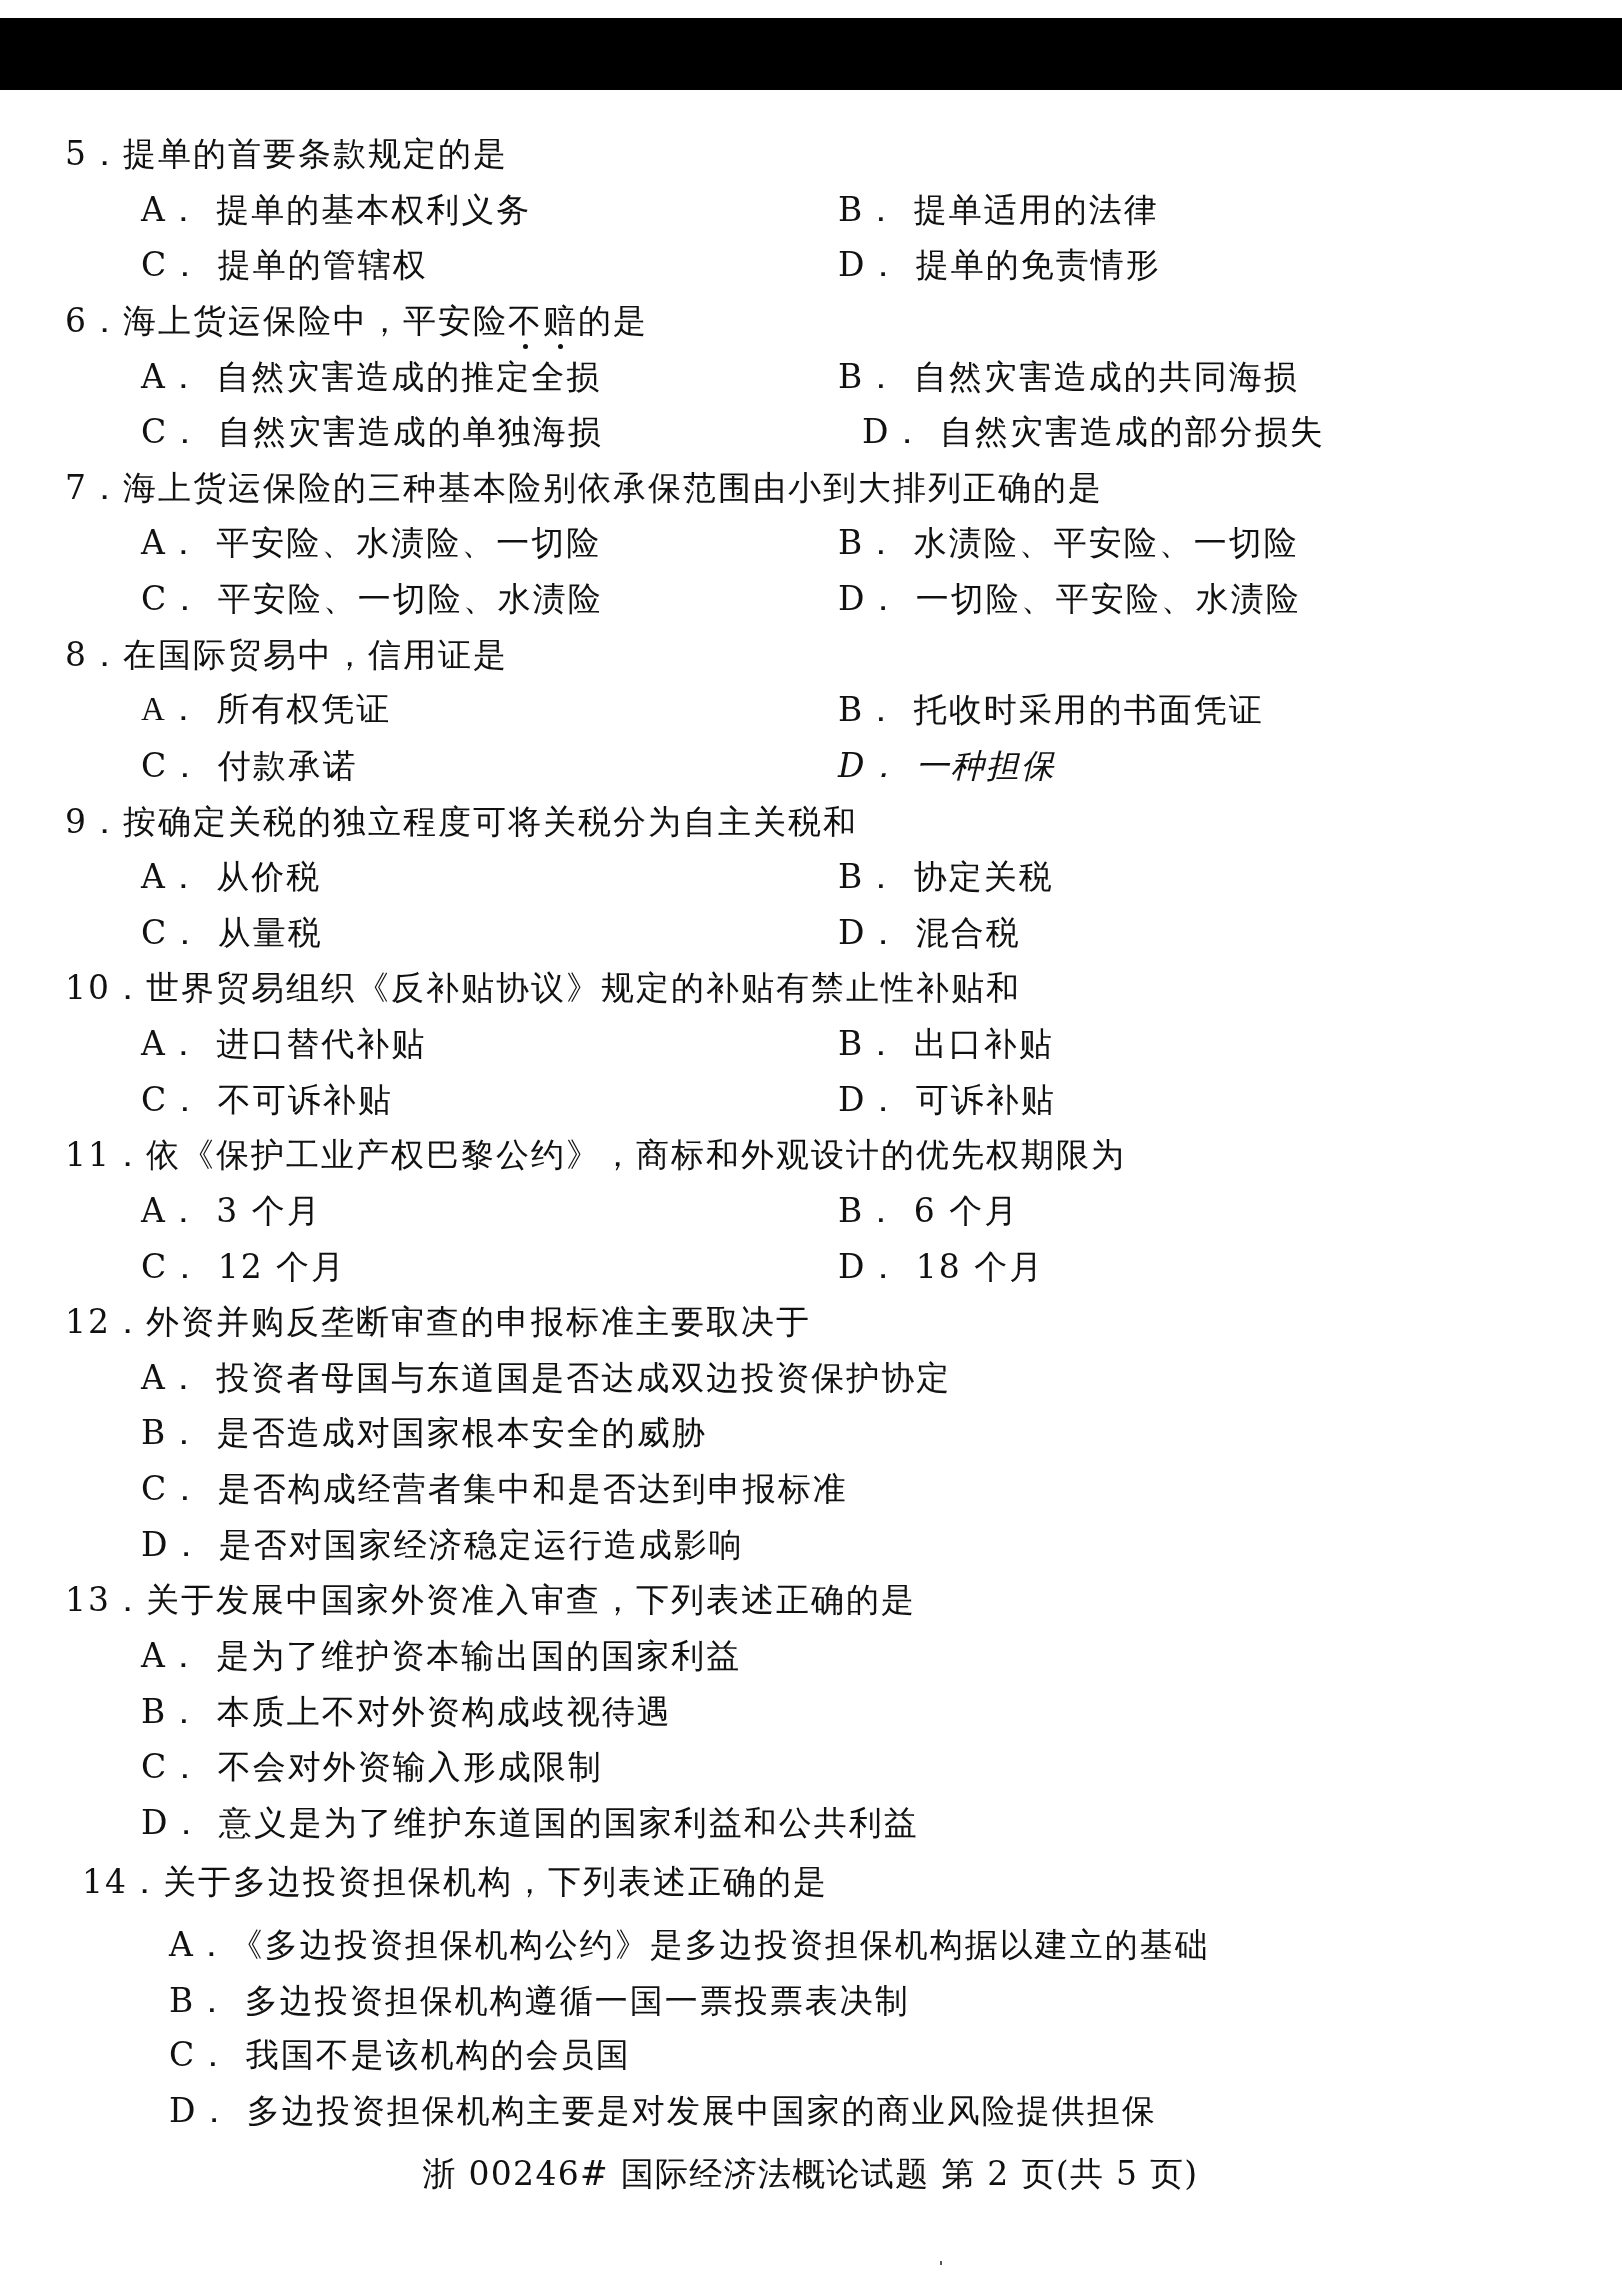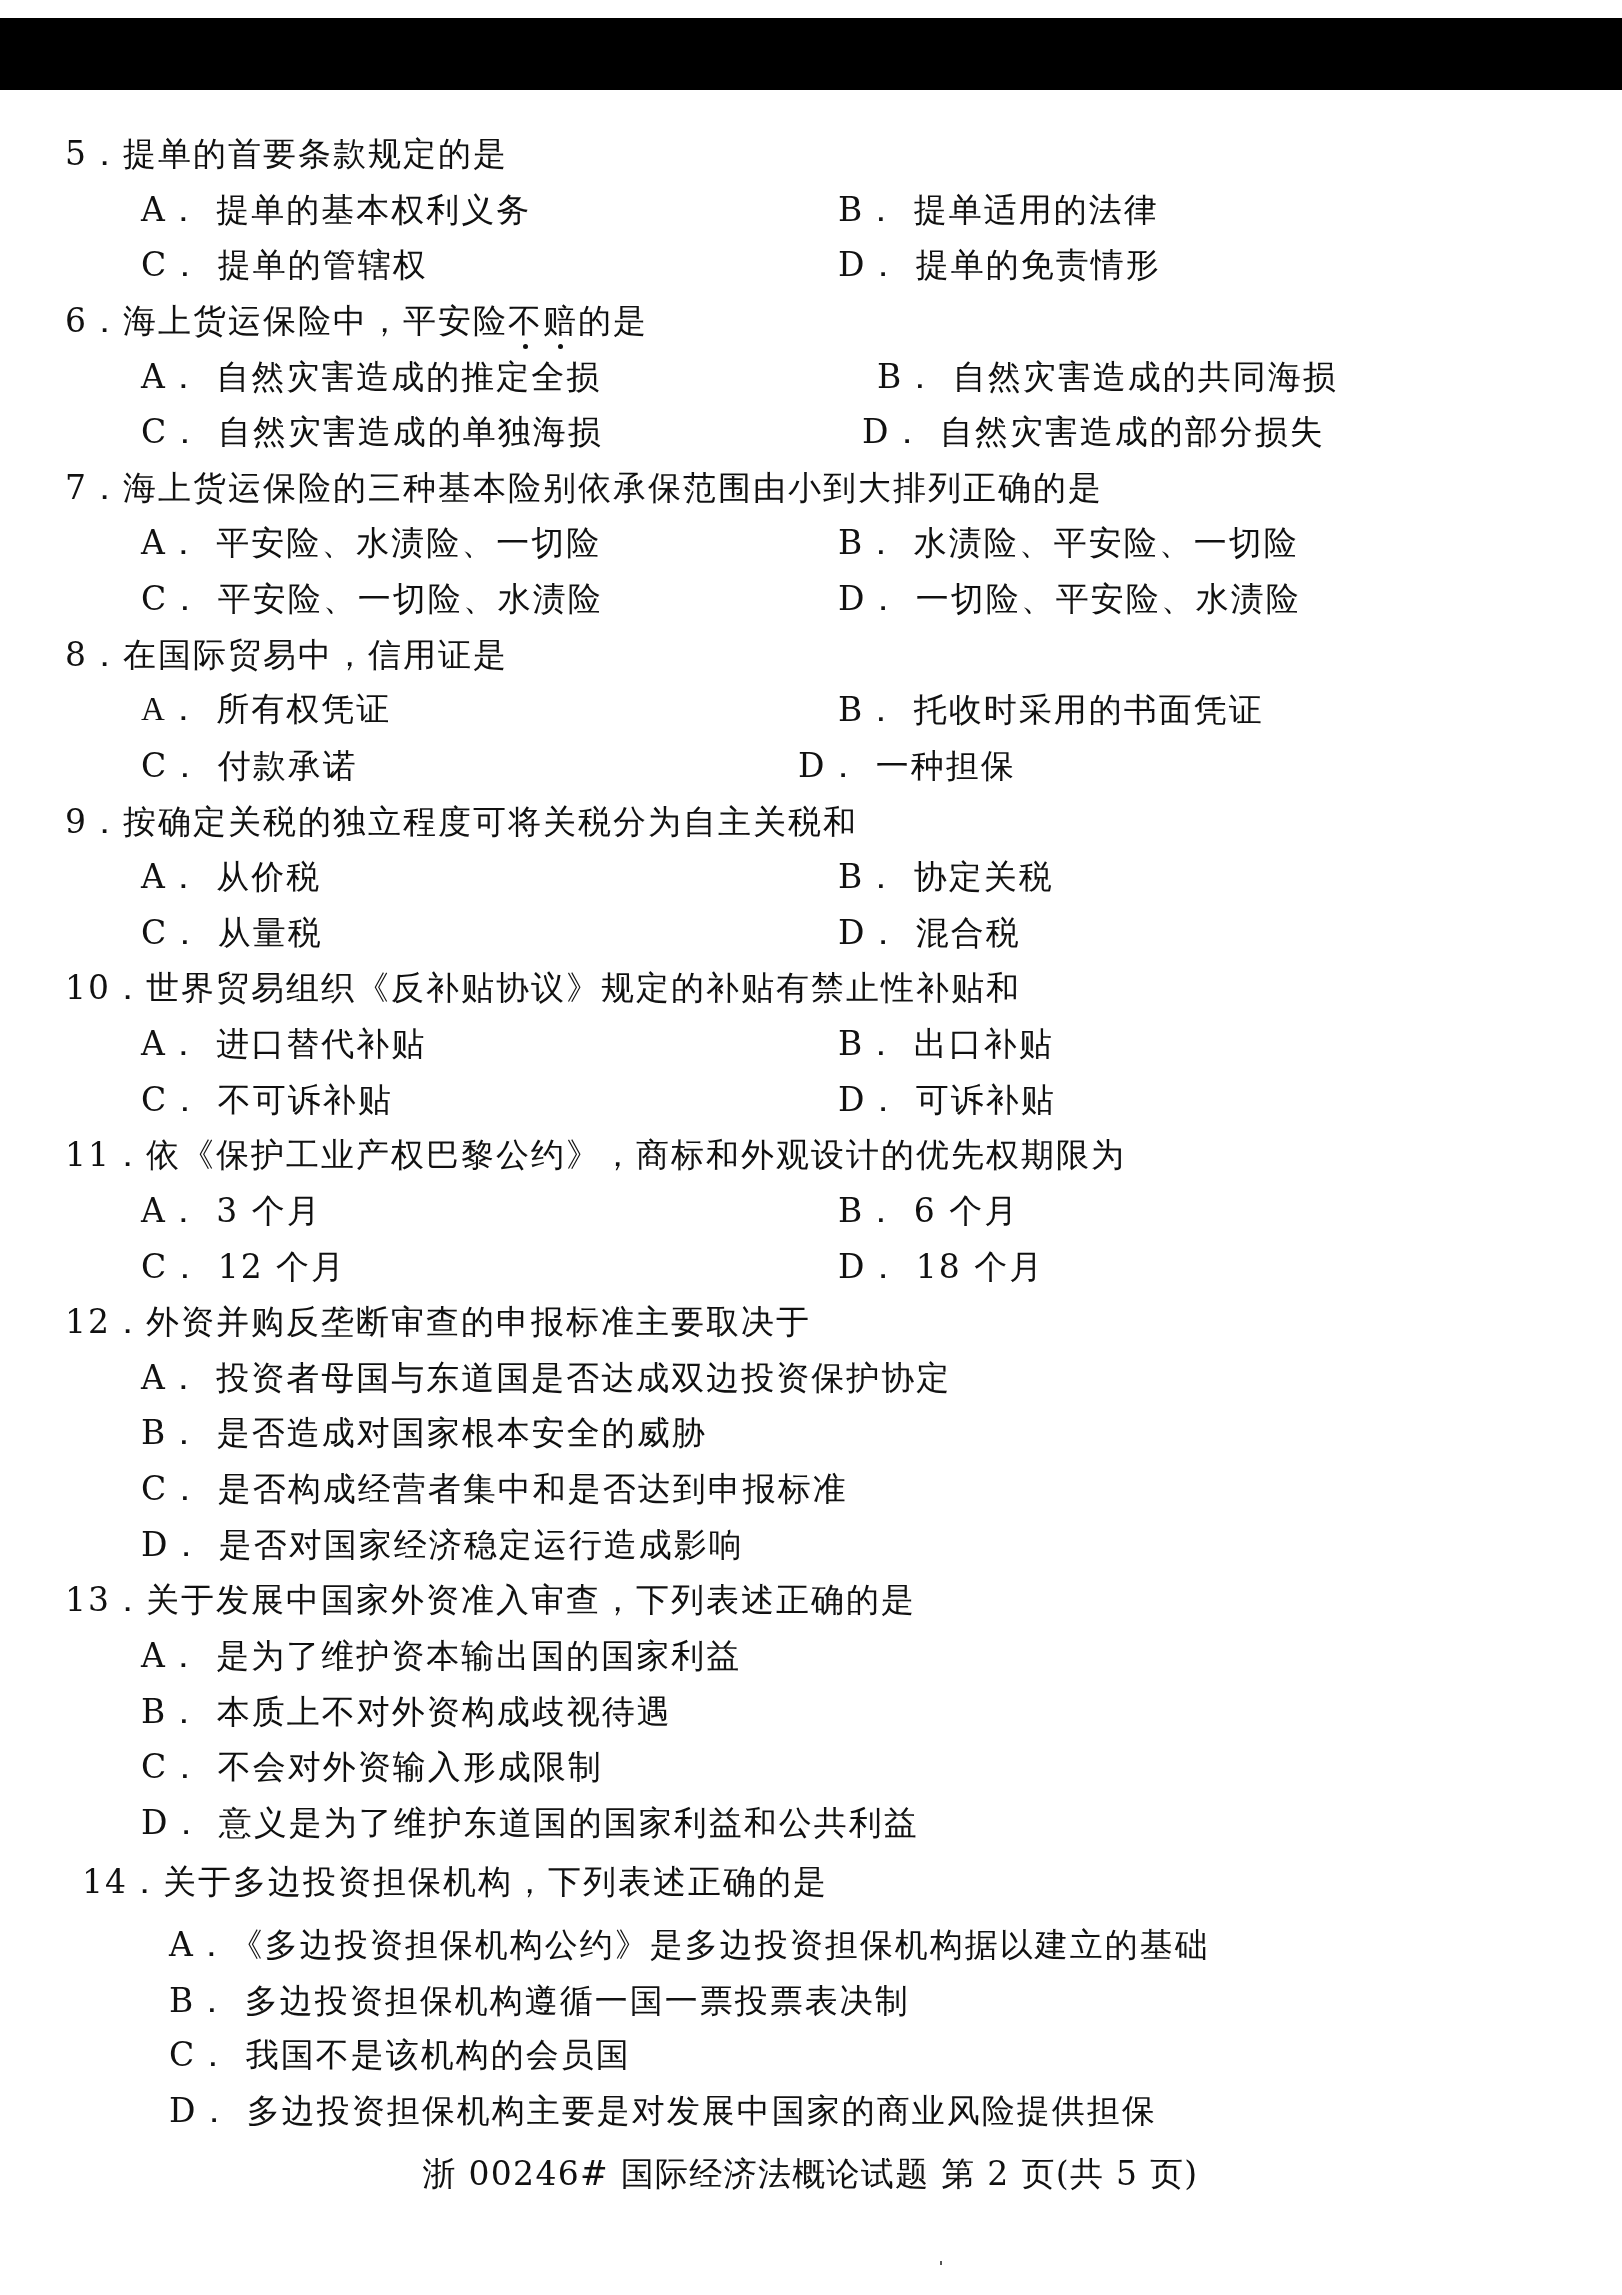--- a/index.html
+++ b/index.html
@@ -90,21 +90,21 @@
 <div class="line" style="left:838px; top:245px;">
   <span class="opt-letter">D．</span><span>提单的免责情形</span>
 </div>
 
 <div class="line" style="left:65px; top:301px;">
   <span class="qnum">6．</span><span>海上货运保险中，平安险</span><span class="emph">不</span><span class="emph">赔</span><span>的是</span>
 </div>
 <div class="line" style="left:141px; top:357px;">
   <span class="opt-letter">A．</span><span>自然灾害造成的推定全损</span>
 </div>
-<div class="line" style="left:838px; top:357px;margin-left:39px;">
+<div class="line" style="left:838px; top:357px;">
   <span class="opt-letter">B．</span><span>自然灾害造成的共同海损</span>
 </div>
 <div class="line" style="left:141px; top:412px;">
   <span class="opt-letter">C．</span><span>自然灾害造成的单独海损</span>
 </div>
 <div class="line" style="left:838px; top:412px;margin-left:24px;">
   <span class="opt-letter">D．</span><span>自然灾害造成的部分损失</span>
 </div>
 
 <div class="line" style="left:65px; top:468px;">
@@ -128,21 +128,21 @@
 </div>
 <div class="line" style="left:141px; top:690px;font-family:Liberation Serif, serif;">
   <span class="opt-letter">A．</span><span>所有权凭证</span>
 </div>
 <div class="line" style="left:838px; top:690px;">
   <span class="opt-letter">B．</span><span>托收时采用的书面凭证</span>
 </div>
 <div class="line" style="left:141px; top:746px;">
   <span class="opt-letter">C．</span><span>付款承诺</span>
 </div>
-<div class="line" style="left:798px; top:746px;">
+<div class="line" style="left:838px; top:746px;font-style:italic;">
   <span class="opt-letter">D．</span><span>一种担保</span>
 </div>
 
 <div class="line" style="left:65px; top:802px;">
   <span class="qnum">9．</span><span>按确定关税的独立程度可将关税分为自主关税和</span>
 </div>
 <div class="line" style="left:141px; top:857px;">
   <span class="opt-letter">A．</span><span>从价税</span>
 </div>
 <div class="line" style="left:838px; top:857px;">

